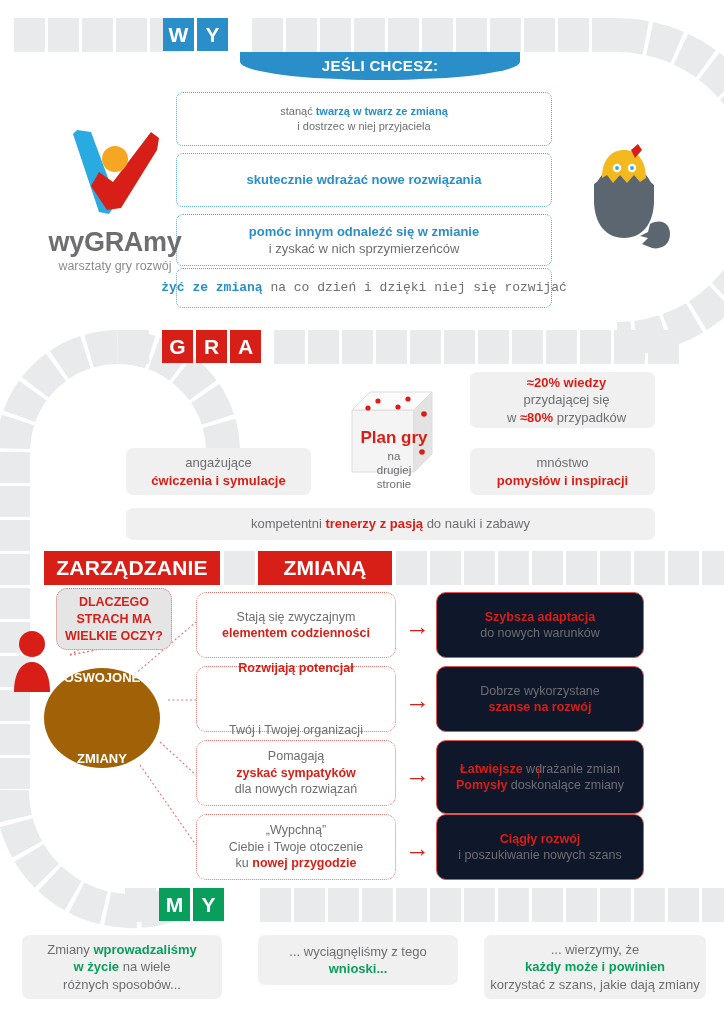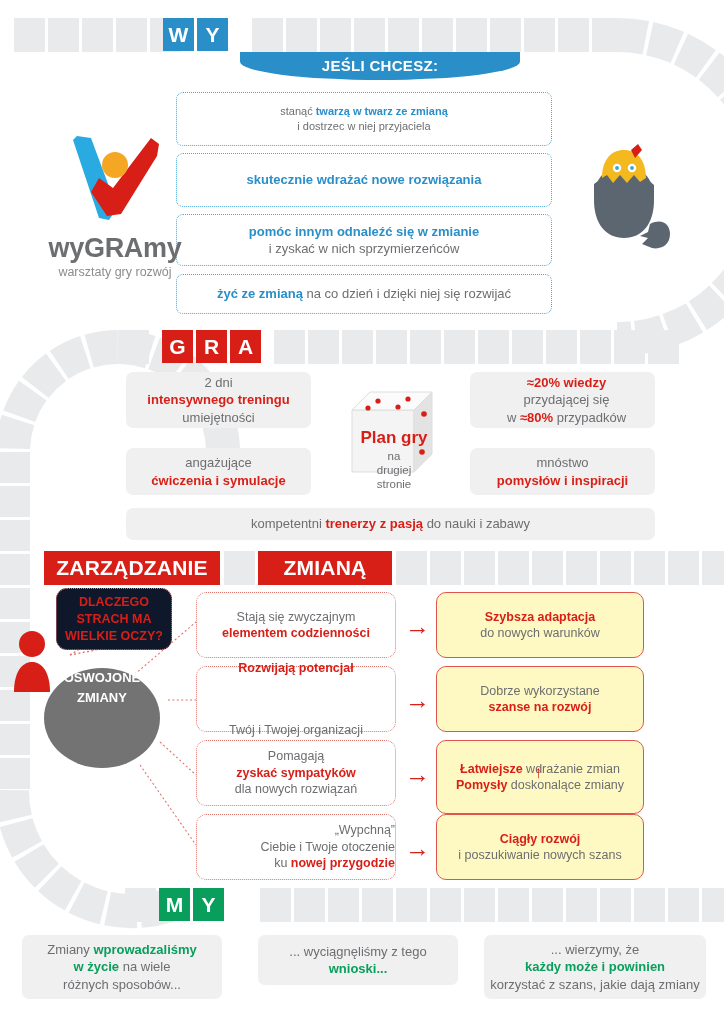--- a/index.html
+++ b/index.html
@@ -35,21 +35,21 @@
   }
 
   
   .card {
     position:absolute; display:flex; flex-direction:column;
     align-items:center; justify-content:center; text-align:center;
     z-index:5; line-height:1.32;
   }
   .card.dotted-blue { border:1.6px dotted #4ba6d8; border-radius:7px; background:#fff; }
   .card.dotted-red  { border:1.6px dotted #e0756e; border-radius:10px; background:#fff; }
-  .card.solid-red   { border:1.6px solid #e0564e; border-radius:10px; background:#fef9c3; }
+  .card.solid-red   { border:1.6px solid #e0564e; border-radius:10px; background:#0f172a; }
   .card.gray        { background:#f0f0f0; border-radius:7px; }
 
   .ln { display:block; white-space:nowrap; }
   .b-blue  { color:#2a8fc9; font-weight:bold; }
   .b-red   { color:#d81f17; font-weight:bold; }
   .b-green { color:#0a9e5c; font-weight:bold; }
   .t-gray  { color:#6d6e71; }
 
   
   .sec-head {
@@ -58,29 +58,29 @@
     font-size:21px; letter-spacing:.2px; z-index:6;
   }
 
   
   .logo-wrap { position:absolute; z-index:6; text-align:center; width:170px; }
   .logo-name { font-size:27px; font-weight:bold; color:#6d6e71; letter-spacing:-.3px; margin-top:2px; }
   .logo-tag  { font-size:12.5px; color:#8b8c8e; margin-top:1px; }
 
   
   .circle {
-    position:absolute; background:#737373; border-radius:50%;
+    position:absolute; background:#a16207; border-radius:50%;
     color:#fff; font-weight:bold; font-size:13px; line-height:1.5;
-    display:flex; flex-direction:column; align-items:center; justify-content:flex-start;
+    display:flex; flex-direction:column; align-items:center; justify-content:space-between;
     text-align:center; z-index:6;
   }
 
   
   .bubble {
-    position:absolute; border:1.5px dotted #e0756e; border-radius:11px; background:#0f172a;
+    position:absolute; border:1.5px dotted #e0756e; border-radius:11px; background:#e5e5e5;
     color:#d81f17; font-weight:bold; font-size:12.5px; line-height:1.36;
     display:flex; flex-direction:column; align-items:center; justify-content:center;
     text-align:center; z-index:7;
   }
 
   
   .arrow { position:absolute; color:#d81f17; font-size:25px; font-weight:bold; z-index:6; line-height:1; }
   .arrow-up { position:absolute; color:#d81f17; font-size:17px; font-weight:bold; z-index:7; line-height:1; }
 
   
@@ -202,21 +202,21 @@
       <line x1="168" y1="700" x2="196" y2="700"></line>
       <line x1="160" y1="742" x2="196" y2="775"></line>
       <line x1="140" y1="765" x2="196" y2="845"></line>
     </g>
 
     <g stroke="#e0756e" stroke-width="1.4" fill="#fff">
       <path d="M 70 655 L 100 636 L 96 650 Z" stroke-dasharray="2 2.4"></path>
     </g>
   </svg>
 
-  <div class="logo-wrap" style="left:30px; top:126px;">
+  <div class="logo-wrap" style="left:30px; top:120px;">
     <svg width="120" height="105" viewBox="0 0 120 105" style="display:block;margin:0 auto;">
       <path d="M18 14 L22 10 L36 12 L62 82 L54 94 L44 92 Z" fill="#29abe2"></path>
       <path d="M96 12 L104 18 L102 30 L66 88 L52 90 L36 66 L44 52 L58 62 Z" fill="#d81f17"></path>
       <circle cx="60" cy="39" r="13" fill="#f5a623"></circle>
     </svg>
     <div class="logo-name">wyGRAmy</div>
     <div class="logo-tag">warsztaty gry rozwój</div>
   </div>
 
   <svg style="position:absolute;left:578px;top:138px;z-index:6;" width="110" height="125" viewBox="0 0 110 125">
@@ -248,35 +248,30 @@
       <span class="ln"><span class="t-gray">stanąć </span><span class="b-blue">twarzą w twarz ze zmianą</span></span>
       <span class="ln"><span class="t-gray">i dostrzec w niej przyjaciela</span></span>
     </div>
   <div class="card dotted-blue" style="left:176px; top:153px; width:376px; height:54px; font-size:13px;">
       <span class="ln"><span class="b-blue">skutecznie wdrażać nowe rozwiązania</span></span>
     </div>
   <div class="card dotted-blue" style="left:176px; top:214px; width:376px; height:52px; font-size:13px;">
       <span class="ln"><span class="b-blue">pomóc innym odnaleźć się w zmianie</span></span>
       <span class="ln"><span class="t-gray">i zyskać w nich sprzymierzeńców</span></span>
     </div>
-  <div class="card dotted-blue" style="left:176px; top:274px; width:376px; height:40px; font-size:13px;">
+  <div class="card dotted-blue" style="left:176px; top:268px; width:376px; height:40px; font-size:13px;font-family:Liberation Mono, monospace;">
       <span class="ln"><span class="b-blue">żyć ze zmianą</span><span class="t-gray"> na co dzień i dzięki niej się rozwijać</span></span>
     </div>
 
   <div class="tile-row" style="left:162px; top:330px;">
     <div class="tile red">G</div>
     <div class="tile red">R</div>
     <div class="tile red">A</div>
   </div>
 
-  <div class="card gray" style="left:126px; top:372px; width:185px; height:56px; font-size:13px;">
-      <span class="ln"><span class="t-gray">2 dni</span></span>
-      <span class="ln"><span class="b-red">intensywnego treningu</span></span>
-      <span class="ln"><span class="t-gray">umiejętności</span></span>
-    </div>
   <div class="card gray" style="left:126px; top:448px; width:185px; height:47px; font-size:13px;">
       <span class="ln"><span class="t-gray">angażujące</span></span>
       <span class="ln"><span class="b-red">ćwiczenia i symulacje</span></span>
     </div>
   <div class="card gray" style="left:470px; top:372px; width:185px; height:56px; font-size:13px;padding-left:8px;">
       <span class="ln"><span class="b-red">≈20% wiedzy</span></span>
       <span class="ln"><span class="t-gray">przydającej się</span></span>
       <span class="ln"><span class="t-gray">w </span><span class="b-red">≈80%</span><span class="t-gray"> przypadków</span></span>
     </div>
   <div class="card gray" style="left:470px; top:448px; width:185px; height:47px; font-size:13px;">
@@ -352,21 +347,21 @@
       <span class="ln"><span class="t-gray">dla nowych rozwiązań</span></span>
     </div>
   <div class="arrow" style="left:405px; top:762px;">→</div>
   <div class="card solid-red" style="left:436px; top:740px; width:208px; height:74px; font-size:12.5px;">
       <span class="ln"><span class="b-red">Łatwiejsze</span><span class="t-gray"> wdrażanie zmian</span></span>
       <span class="ln"><span class="t-gray"> </span></span>
       <span class="ln"><span class="b-red">Pomysły</span><span class="t-gray"> doskonalące zmiany</span></span>
     </div>
   <div class="arrow-up" style="left:534px; top:764px;">↑</div>
 
-  <div class="card dotted-red" style="left:196px; top:814px; width:200px; height:66px; font-size:12.5px;align-items:flex-end;">
+  <div class="card dotted-red" style="left:196px; top:814px; width:200px; height:66px; font-size:12.5px;">
       <span class="ln"><span class="t-gray">„Wypchną”</span></span>
       <span class="ln"><span class="t-gray">Ciebie i Twoje otoczenie</span></span>
       <span class="ln"><span class="t-gray">ku </span><span class="b-red">nowej przygodzie</span></span>
     </div>
   <div class="arrow" style="left:405px; top:836px;">→</div>
   <div class="card solid-red" style="left:436px; top:814px; width:208px; height:66px; font-size:12.5px;">
       <span class="ln"><span class="b-red">Ciągły rozwój</span></span>
       <span class="ln"><span class="t-gray">i poszukiwanie nowych szans</span></span>
     </div>
 

